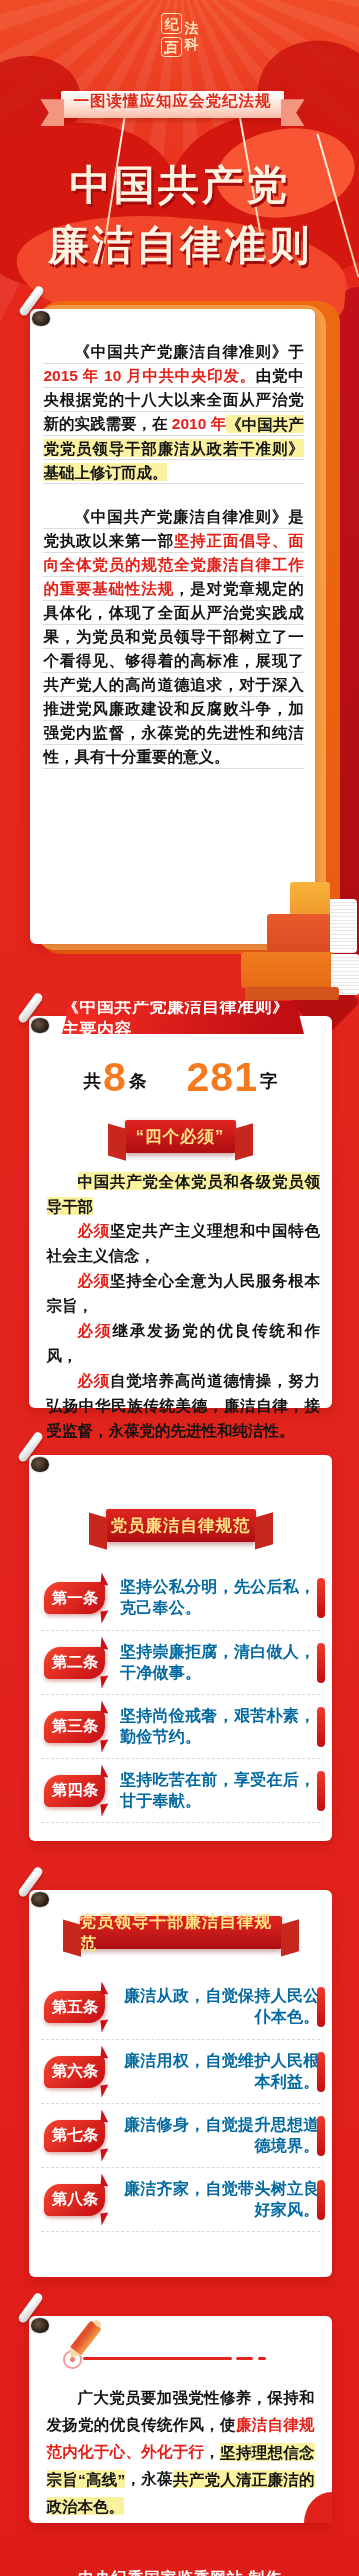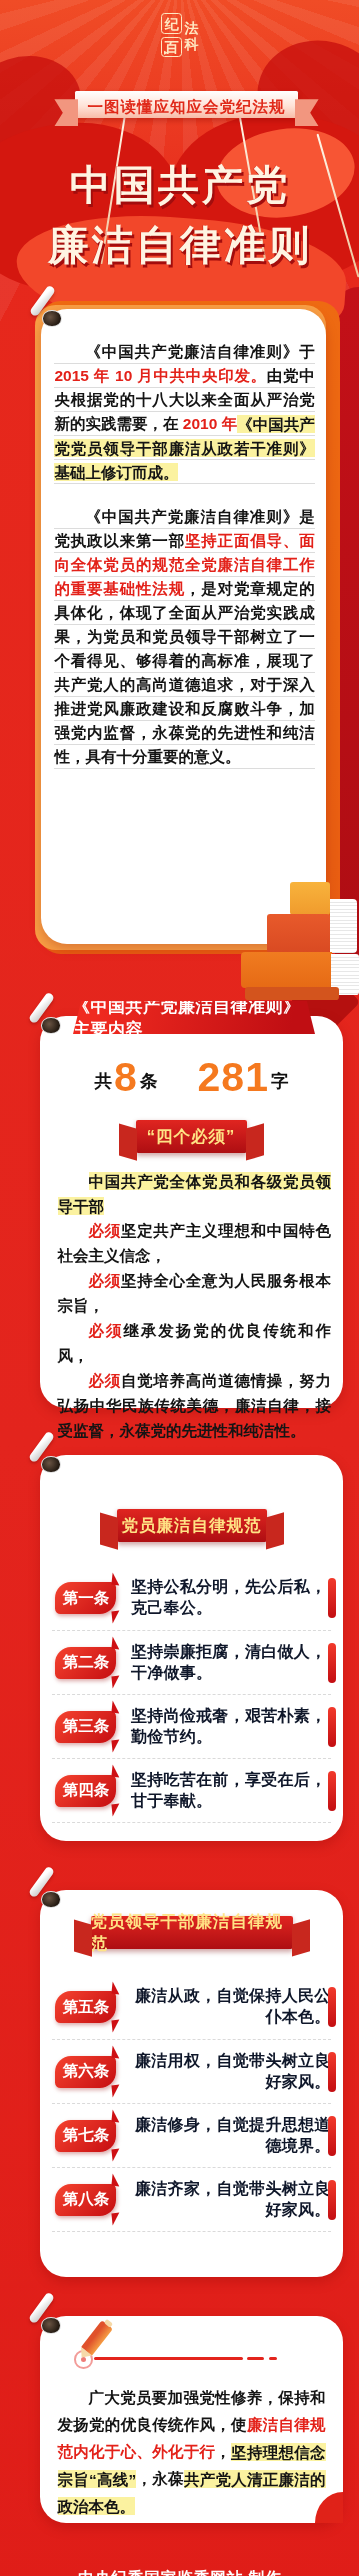--- a/index.html
+++ b/index.html
@@ -15,44 +15,44 @@
 
   
   .logo{position:absolute;top:13.4px;left:0;right:0;display:flex;justify-content:center;gap:2.6px;z-index:4;}
   .logo-col{display:flex;flex-direction:column;gap:2.6px;align-items:center;}
   .logo-col.rt{margin-top:7.2px;}
   .logo-ch{color:#FFE8C2;font-size:14px;font-weight:900;line-height:1;}
   .logo-box{width:20.6px;height:20.6px;border:1.5px solid #FFE8C2;border-radius:3.6px;display:flex;align-items:center;justify-content:center;position:relative;}
   .logo-play{position:absolute;left:1.5px;bottom:0.5px;font-size:5.2px;color:#FFE8C2;line-height:1;}
 
   
-  .top-ribbon{position:absolute;left:75px;top:91px;width:223px;height:27px;z-index:4;
+  .top-ribbon{position:absolute;left:61px;top:91px;width:223px;height:27px;z-index:4;
       background:linear-gradient(180deg,#FFFFFF 0%,#FFE3D8 55%,#F8BCA8 100%);
-      display:flex;align-items:flex-end;justify-content:center;border-radius:1.5px;
+      display:flex;align-items:flex-start;justify-content:center;border-radius:1.5px;
       color:#E02A1A;font-size:15.5px;font-weight:900;letter-spacing:1px;box-shadow:0 2.6px 5.2px rgba(130,0,0,.3);}
   .top-ribbon::before,.top-ribbon::after{content:"";position:absolute;top:8.2px;width:24px;height:27px;background:#F2967F;z-index:-1;}
   .top-ribbon::before{left:-20.6px;clip-path:polygon(0 0,100% 0,100% 100%,0 100%,35% 50%);}
   .top-ribbon::after{right:-20.6px;clip-path:polygon(0 0,100% 0,65% 50%,100% 100%,0 100%);}
 
   
   .flag{position:absolute;z-index:1;}
   .flag1{left:-41px;top:123px;width:222px;height:170px;background:#D4170F;border-radius:45% 55% 40% 60%;transform:rotate(-12deg);}
   .flag2{right:-36px;top:114px;width:227px;height:170px;background:#D4170F;border-radius:55% 45% 60% 40%;transform:rotate(10deg);}
   .flag4{left:216px;top:129px;width:139px;height:88px;background:#F75534;border-radius:50%;transform:rotate(-8deg);}
   .flag3{left:15.5px;top:218px;width:330px;height:118px;background:#F2472A;border-radius:50% 50% 40% 60%;transform:rotate(4deg);}
   .pole{position:absolute;width:2.1px;height:149px;background:linear-gradient(180deg,#FFF6E8,#F0C49C);z-index:2;border-radius:1px;}
   .pole1{left:112px;top:116px;transform:rotate(9deg);}
   .pole2{left:251px;top:111px;transform:rotate(-10deg);}
   .pole3{left:337px;top:131px;transform:rotate(-16deg);}
   .hero-title{position:absolute;top:155px;left:0;right:0;z-index:5;text-align:center;
       color:#FFF4E2;font-weight:900;font-size:41px;line-height:60px;letter-spacing:3.1px;
       text-shadow:2.1px 2.6px 0 #A30D0D,-0.5px -0.5px 0 #C8170F;}
 
   
-  .card{position:absolute;background:#ffffff;border-radius:26px;z-index:2;box-shadow:0 4.1px 11.3px rgba(130,0,0,.25);margin-left:11px;}
+  .card{position:absolute;background:#ffffff;border-radius:6px;z-index:2;box-shadow:0 4.1px 11.3px rgba(130,0,0,.25);}
   .layer{position:absolute;z-index:1;}
   .crimson-band{position:absolute;left:335px;top:287px;width:25px;height:694px;z-index:0;
       background:linear-gradient(180deg,#C31018,#AE0D13);border-radius:23px 0 0 23px;}
 
   
   .clip{position:absolute;left:-11.3px;top:-25px;width:38px;height:58px;z-index:6;}
   .clip-arm{position:absolute;left:8.2px;top:0;width:9.3px;height:34px;border-radius:5.2px;
       background:linear-gradient(100deg,#FFFFFF 30%,#C9C9C9);transform:rotate(36deg);box-shadow:1px 1.5px 3.1px rgba(100,0,0,.35);}
   .clip-hole{position:absolute;left:12.4px;top:26px;width:19.6px;height:16.5px;border-radius:50%;
       background:radial-gradient(circle at 40% 40%,#6A5443,#241A12 70%);border:1.5px solid #E0E0E0;}
@@ -106,21 +106,21 @@
   .rule-row{position:relative;height:64px;display:flex;align-items:center;padding-left:3.1px;}
   .rule-row + .rule-row{border-top:1px dashed #DADADA;}
   .rule-tag{position:relative;width:61px;min-width:61px;height:32px;
       background:linear-gradient(135deg,#F5432F,#C50D11);border-radius:16px 5.2px 16px 5.2px;
       color:#fff;font-size:15.5px;font-weight:900;display:flex;align-items:center;justify-content:center;
       box-shadow:1px 2.1px 4.1px rgba(150,0,0,.35);}
   .rule-tag::before{content:"";position:absolute;right:-3.1px;top:-9.3px;width:0;height:0;
       border-bottom:12.4px solid #CE1014;border-right:8.2px solid transparent;transform:rotate(6deg);}
   .rule-tag::after{content:"";position:absolute;right:-3.1px;bottom:-9.3px;width:0;height:0;
       border-top:12.4px solid #CE1014;border-right:8.2px solid transparent;transform:rotate(-6deg);}
-  .rule-text{font-size:16px;color:#0f172a;font-weight:900;margin-left:14.4px;letter-spacing:0.3px;}
+  .rule-text{font-size:16px;color:#0369a1;font-weight:900;margin-left:14.4px;letter-spacing:0.3px;}
   .rule-bar{position:absolute;right:-5.2px;width:8.2px;height:40px;top:50%;transform:translateY(-50%);
       border-radius:4.1px;background:linear-gradient(180deg,#F2392B,#C30E12);}
 
   
   .pencil-rings{position:absolute;left:34px;top:34px;width:18.5px;height:18.5px;border:2.1px solid rgba(227,36,29,.45);border-radius:50%;}
   .pencil-rings::after{content:"";position:absolute;left:4.6px;top:4.6px;width:5.2px;height:5.2px;background:rgba(227,36,29,.6);border-radius:50%;}
   .pencil{position:absolute;left:50px;top:5.2px;width:14.4px;height:34px;transform:rotate(38deg);
       background:linear-gradient(90deg,#E0512B 30%,#F59D44);border-radius:3.1px 3.1px 1px 1px;}
   .pencil::before{content:"";position:absolute;bottom:-7.7px;left:0;width:0;height:0;
       border-left:7.2px solid transparent;border-right:7.2px solid transparent;border-top:8.2px solid #F6D9A8;}
@@ -271,21 +271,21 @@
       <span>党员领导干部廉洁自律规范</span>
     </div>
     <div class="rules" style="top:85px;text-align:right;">
       <div class="rule-row">
         <div class="rule-tag">第五条</div>
         <div class="rule-text">廉洁从政，自觉保持人民公仆本色。</div>
         <div class="rule-bar"></div>
       </div>
       <div class="rule-row">
         <div class="rule-tag">第六条</div>
-        <div class="rule-text">廉洁用权，自觉带头树立良好家风。</div>
+        <div class="rule-text">廉洁用权，自觉维护人民根本利益。</div>
         <div class="rule-bar"></div>
       </div>
       <div class="rule-row">
         <div class="rule-tag">第七条</div>
         <div class="rule-text">廉洁修身，自觉提升思想道德境界。</div>
         <div class="rule-bar"></div>
       </div>
       <div class="rule-row">
         <div class="rule-tag">第八条</div>
         <div class="rule-text">廉洁齐家，自觉带头树立良好家风。</div>

